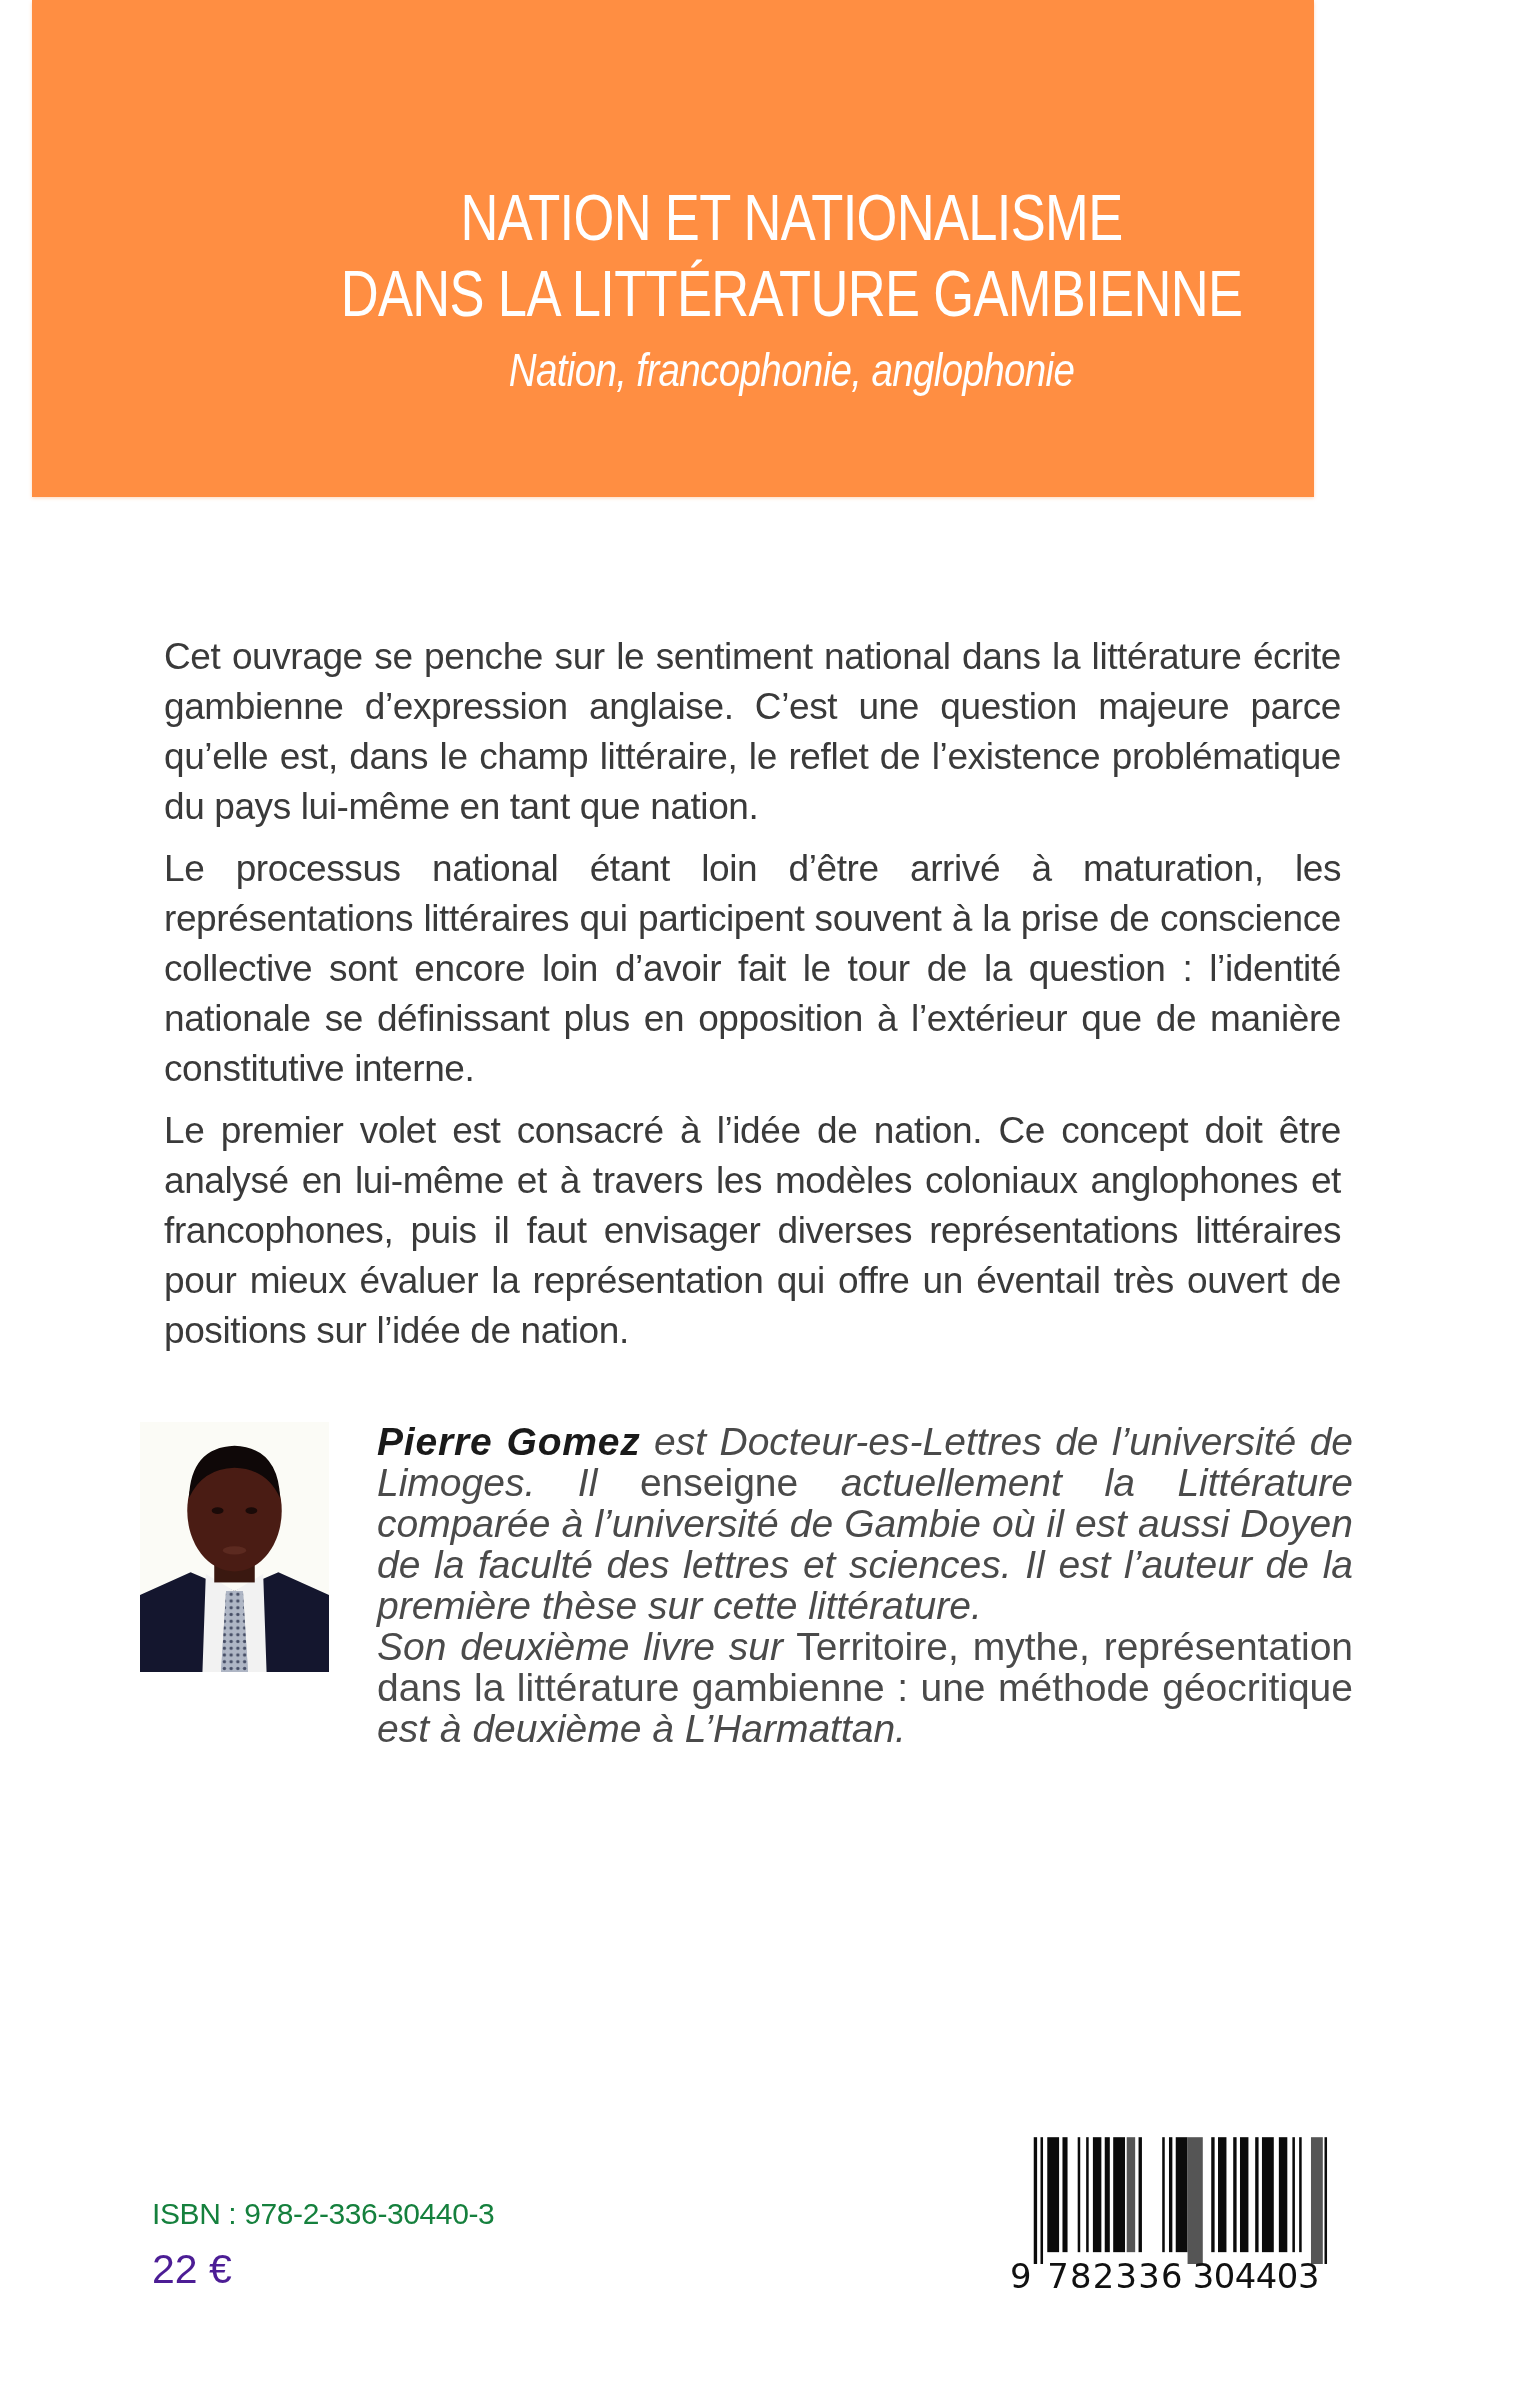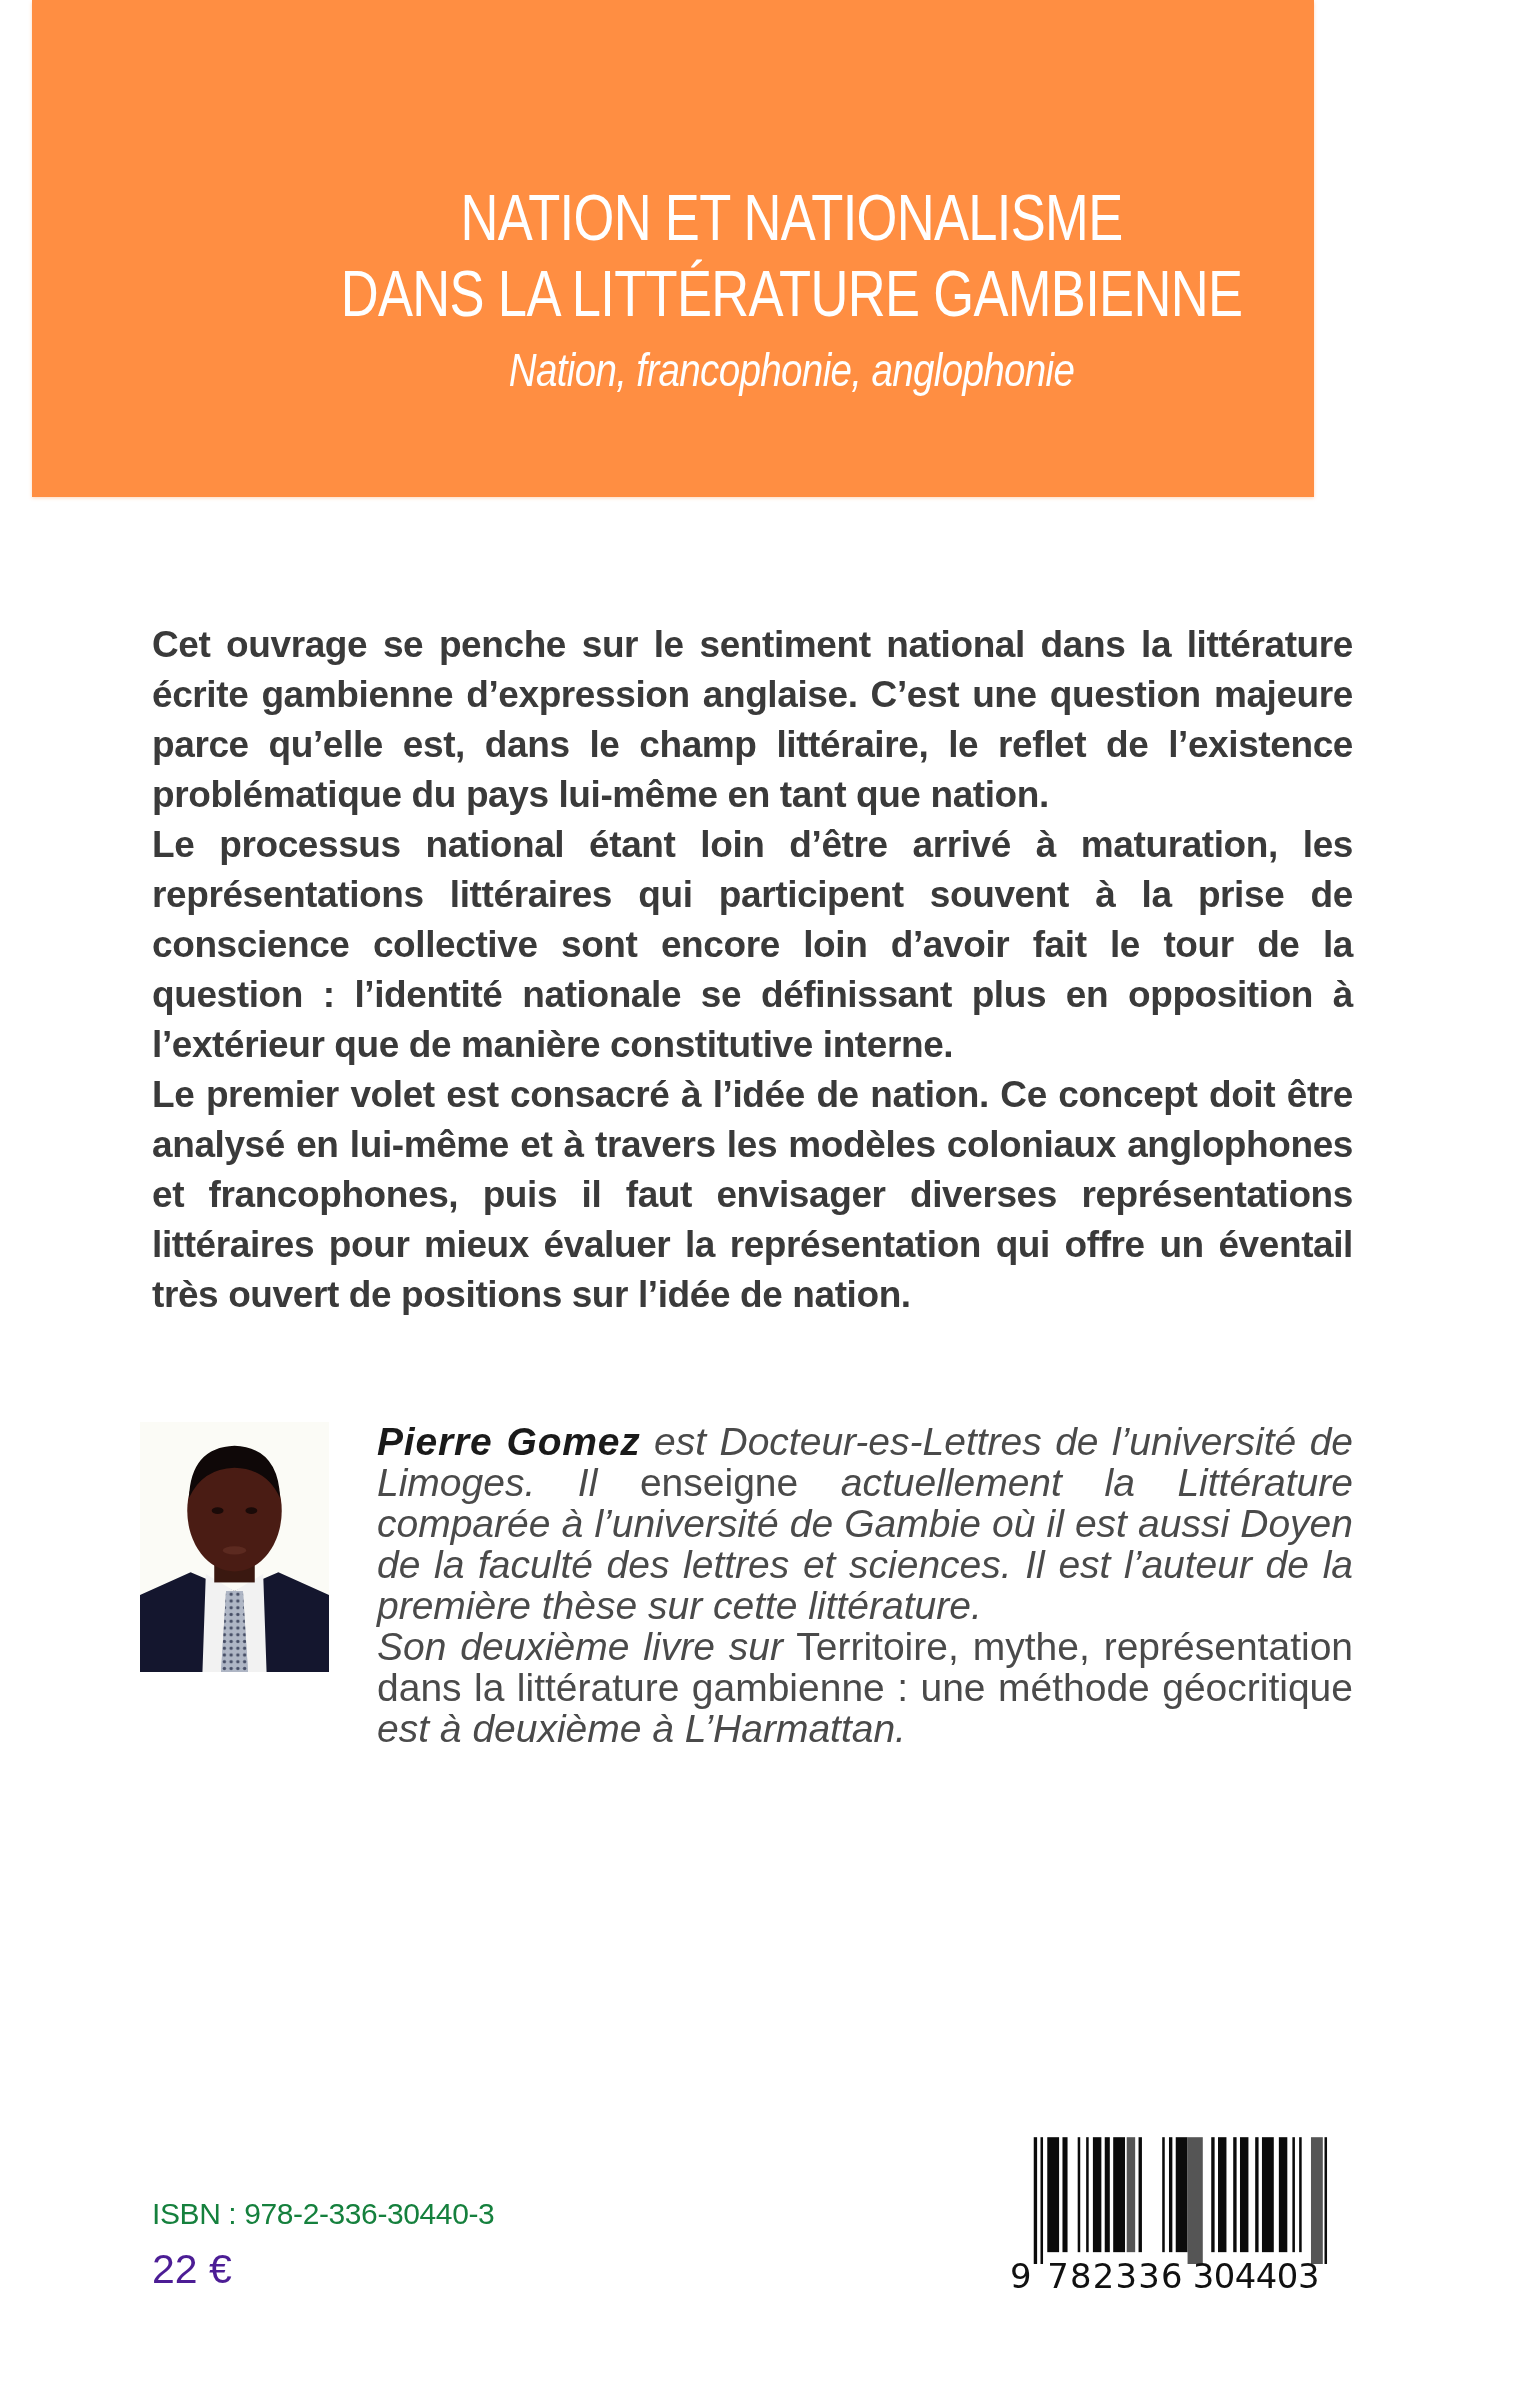--- a/index.html
+++ b/index.html
@@ -3,21 +3,21 @@
 <meta charset="utf-8">
 <style>
   html, body { margin:0; padding:0; background:#ffffff; }
   body { width:1524px; height:2401px; position:relative; overflow:hidden; font-family:"Liberation Sans", sans-serif; color:#333; }
   .header { position:absolute; left:0; top:0; width:1282px; height:497px; background:#FF8E42; box-shadow: 0 1.7px 3.4px rgba(255,142,66,0.35); margin-left: 32px; }
   .title { position:absolute; left:0; width:1519px; text-align:center; color:#ffffff; font-family:"Liberation Sans Narrow","Liberation Sans", sans-serif; font-weight:normal; letter-spacing:-0.8px; }
   .t1 { top:181px; font-size:64px; transform:scaleX(0.82); transform-origin:center; }
   .t2 { top:257px; font-size:64px; transform:scaleX(0.82); transform-origin:center; }
   .sub { top:342px; font-size:47px; font-style:italic; transform:scaleX(0.82); transform-origin:center; }
   .body-text { position:absolute; left:152px; width:1201px; top:620px; font-size:37px; line-height:50px; color:#3a3a3a; text-align:justify; letter-spacing:-0.4px; }
-  .body-text p { margin:0;font-weight:bold; }
+  .body-text p { margin:12px; }
   .photo { position:absolute; left:140px; top:1422px; width:189px; height:250px; background:#fbfbf6; overflow:hidden; }
   .bio { position:absolute; left:377px; top:1421px; width:976px; font-size:39px; line-height:41px; color:#4a4a4a; text-align:justify; }
   .bio .name { font-weight:bold; font-style:italic; color:#1a1a1a; letter-spacing:0.8px; }
   .bio .it { font-style:italic; }
   .isbn { position:absolute; left:152px; top:2197px; font-size:30px; color:#15803d; letter-spacing:-0.4px; }
   .price { position:absolute; left:152px; top:2246px; font-size:41px; color:#4c1d95; }
   .barcode { position:absolute; left:1005px; top:2137px; width:355px; height:161px; }
 </style>
 </head>
 <body>

